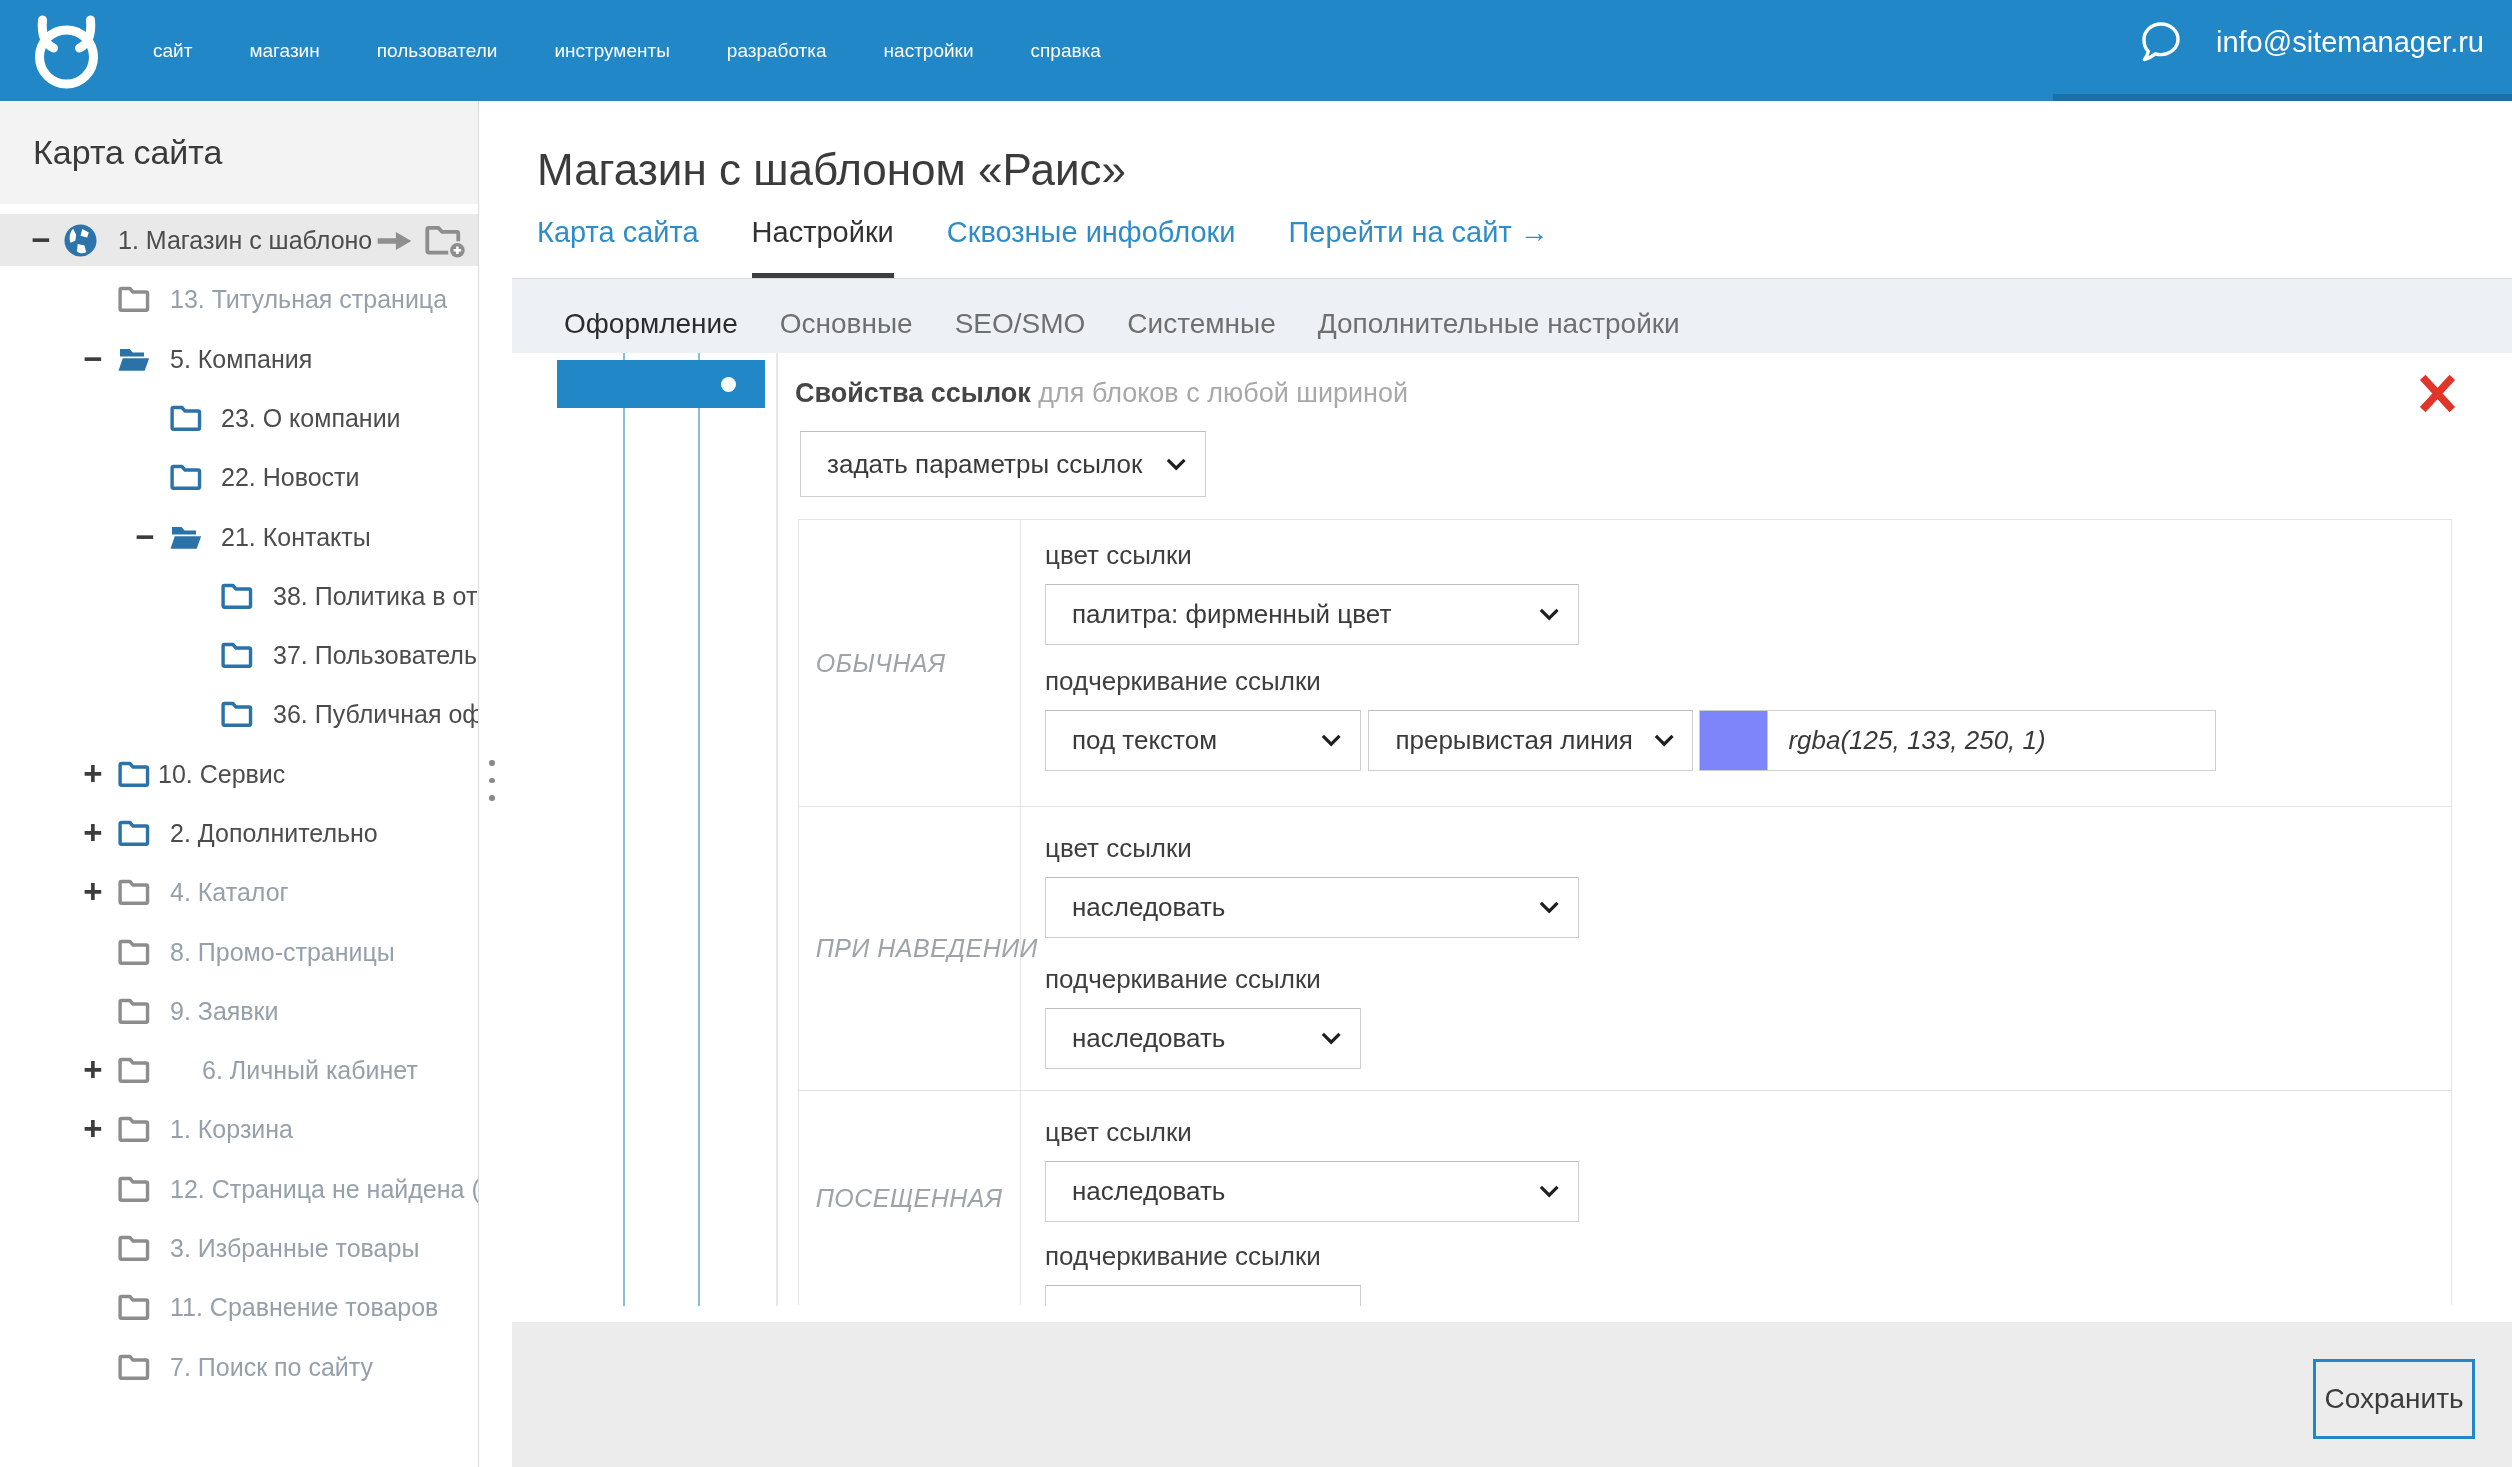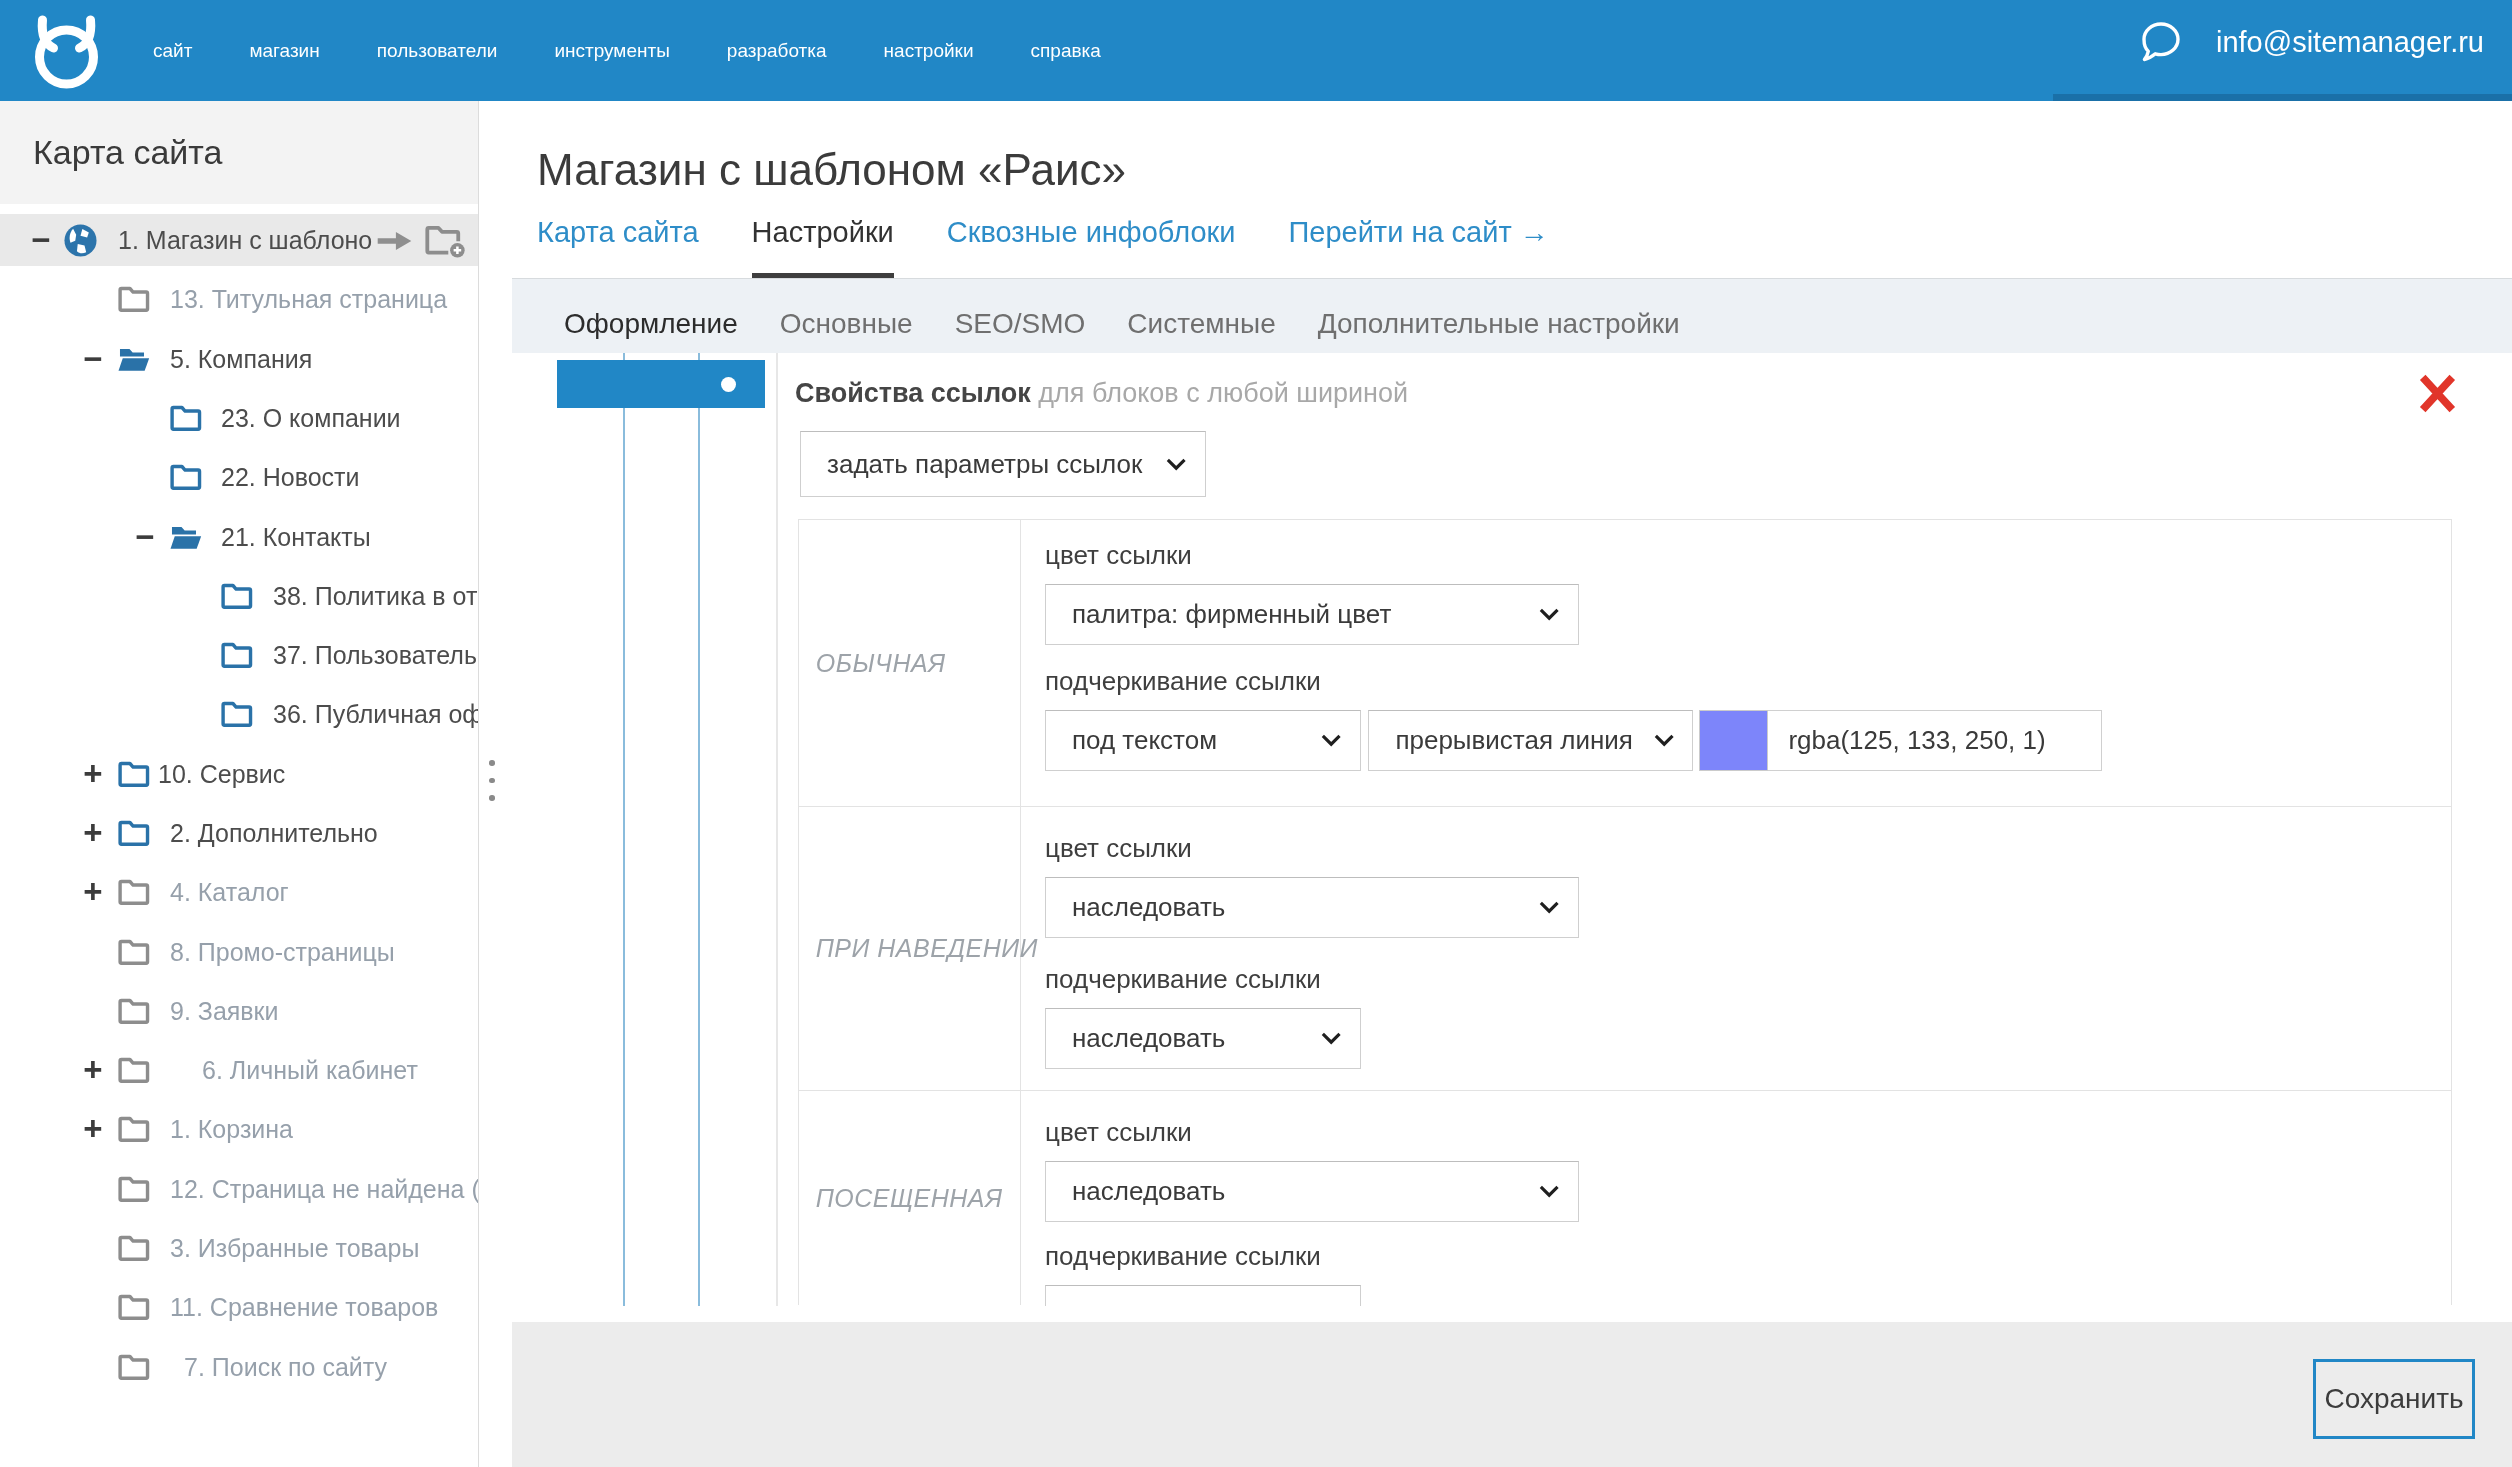--- a/index.html
+++ b/index.html
@@ -232,21 +232,21 @@
       <div class="tree-row" style="top: 1077px;">
         <span class="t-icon" style="left: 118px;"><svg width="31.5" height="28" viewBox="0 0 24 21">
             <path d="M1.6 18 V3.6 c0-.6.4-1.1 1-1.1 h6.5 l2.4 2.7 h10 c.6 0 1 .5 1 1.1 V18 c0 .6-.4 1.1-1 1.1 H2.6 c-.6 0-1-.5-1-1.1 z" fill="none" stroke="#8d8d8d" stroke-width="2.6" stroke-linejoin="round"></path>
           </svg></span>
         <span class="t-label gray" style="left: 170px;">11. Сравнение товаров</span>
       </div>
       <div class="tree-row" style="top: 1137px;">
         <span class="t-icon" style="left: 118px;"><svg width="31.5" height="28" viewBox="0 0 24 21">
             <path d="M1.6 18 V3.6 c0-.6.4-1.1 1-1.1 h6.5 l2.4 2.7 h10 c.6 0 1 .5 1 1.1 V18 c0 .6-.4 1.1-1 1.1 H2.6 c-.6 0-1-.5-1-1.1 z" fill="none" stroke="#8d8d8d" stroke-width="2.6" stroke-linejoin="round"></path>
           </svg></span>
-        <span class="t-label gray" style="left: 184px; text-align: right;">7. Поиск по сайту</span>
+        <span class="t-label gray" style="left: 170px; text-align: right;">7. Поиск по сайту</span>
       </div>
     </div>
 </aside>
 <div class="splitter-dots">
     <i></i>
     <i></i>
     <i></i>
   </div>
 
 <main class="main">
@@ -311,21 +311,21 @@
                   <path d="M2 2 L11 11 L20 2" stroke="#1f1f1f" stroke-width="3.4" fill="none"></path>
                 </svg>
               </div>
               <div class="select ctrl" style="width: 325px;">
                 <span>прерывистая линия</span>
                 <svg class="chev" width="20.4" height="13" viewBox="0 0 22 14">
                   <path d="M2 2 L11 11 L20 2" stroke="#1f1f1f" stroke-width="3.4" fill="none"></path>
                 </svg>
               </div>
               <div class="swatch" style="background: rgb(125, 133, 250);"></div>
-              <div class="text-input" style="width: 334px;">rgba(125, 133, 250, 1)</div>
+              <div class="text-input" style="width: 448px; font-style: italic;">rgba(125, 133, 250, 1)</div>
             </div>
           </div>
         </div>
         <div class="trow" style="height: 283px;">
           <div class="lcell">
             <span>ПРИ НАВЕДЕНИИ</span>
           </div>
           <div class="ccell">
             <div class="field-label">цвет ссылки</div>
             <div class="ctrl-row">

